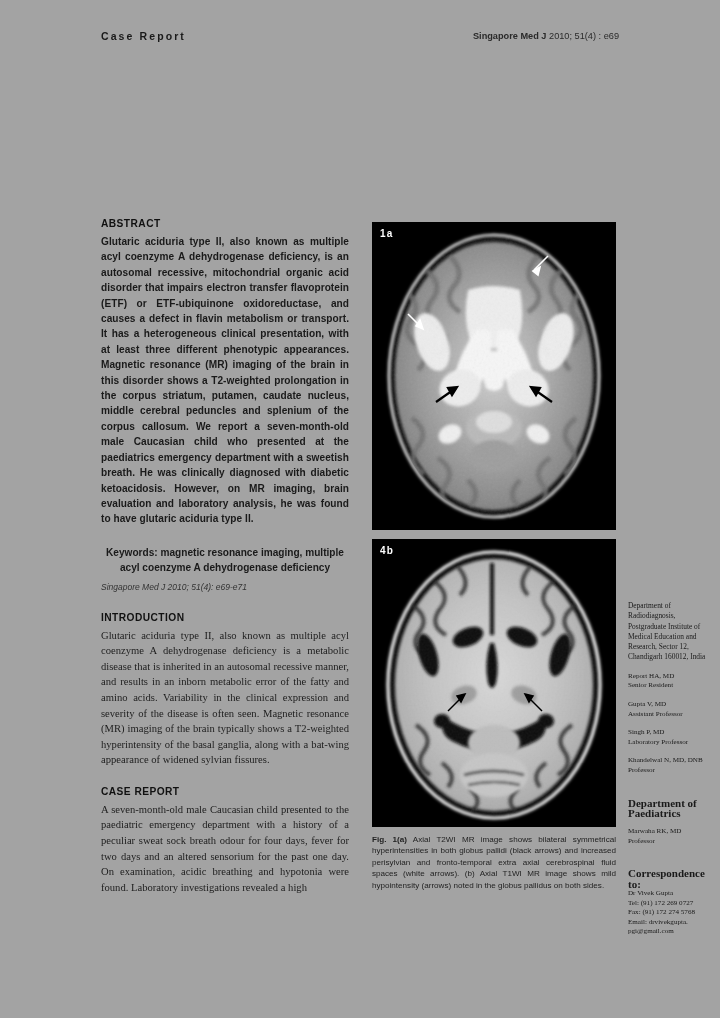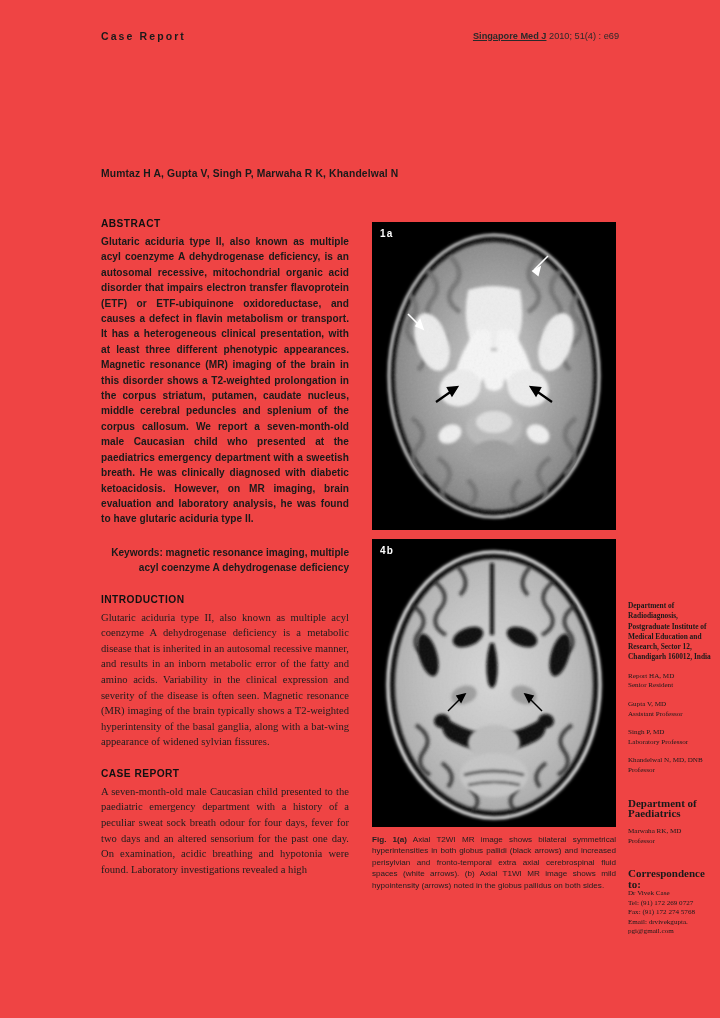--- a/index.html
+++ b/index.html
@@ -13,21 +13,21 @@
     height: 1018px;
     position: relative;
     overflow: hidden;
     font-family: "Liberation Sans", sans-serif;
     color: #1a1a1a;
   }
 
   .page {
     position: absolute;
     inset: 0;
-    background: #ef4444;
+    background: #a3a3a3;
   }
 
   
   .running-head {
     position: absolute;
     left: 101px;
     top: 30px;
     width: 518px;
     height: 16px;
   }
@@ -41,21 +41,21 @@
     color: #1a1a1a;
   }
   .rh-right {
     position: absolute;
     right: 0;
     top: 1px;
     font-size: 9.2px;
     color: #2a2a2a;
     white-space: nowrap;
   }
-  .rh-right b { font-weight: bold; text-decoration: underline; }
+  .rh-right b { font-weight: bold; }
 
   
   .title {
     position: absolute;
     left: 100px;
     top: 100px;
     width: 520px;
     font-size: 25.5px;
     line-height: 31px;
     font-weight: bold;
@@ -93,21 +93,21 @@
     font-weight: bold;
     text-align: justify;
     color: #1a1a1a;
     margin: 0;
     letter-spacing: 0.05px;
   }
   .keywords {
     font-size: 10.1px;
     line-height: 15.4px;
     font-weight: bold;
-    text-align: right;
+    text-align: center;
     color: #1a1a1a;
     margin: 18px 0 0 0;
   }
   .cite-line {
     font-size: 8.5px;
     line-height: 13px;
     font-style: italic;
     color: #333;
     margin: 5px 0 0 0;
   }
@@ -167,21 +167,21 @@
     position: absolute;
     left: 628px;
     top: 601px;
     width: 84px;
     font-family: "Liberation Serif", serif;
     color: #1a1a1a;
   }
   .affil-head {
     font-size: 7.4px;
     line-height: 10.3px;
-    font-weight: bold;
+    font-weight: normal;
   }
   .affil-group { margin-top: 9px; }
   .affil-name {
     font-size: 7.1px;
     line-height: 9.6px;
   }
   .affil-role {
     font-size: 7.1px;
     line-height: 9.6px;
   }
@@ -211,27 +211,27 @@
 
 <div class="page">
 
   <div class="running-head">
     <div class="rh-left">Case Report</div>
     <div class="rh-right">
       <b>Singapore Med J</b><span> 2010; 51(4) : e69</span>
     </div>
   </div>
 
-  <div class="authors">Mumtaz H A, Gupta V, Singh P, Marwaha R K, Khandelwal N</div>
 
   <div class="col-left">
     <div class="sec-head">ABSTRACT</div>
     <p class="abstract-body">Glutaric aciduria type II, also known as multiple acyl coenzyme A dehydrogenase deficiency, is an autosomal recessive, mitochondrial organic acid disorder that impairs electron transfer flavoprotein (ETF) or ETF-ubiquinone oxidoreductase, and causes a defect in flavin metabolism or transport. It has a heterogeneous clinical presentation, with at least three different phenotypic appearances. Magnetic resonance (MR) imaging of the brain in this disorder shows a T2-weighted prolongation in the corpus striatum, putamen, caudate nucleus, middle cerebral peduncles and splenium of the corpus callosum. We report a seven-month-old male Caucasian child who presented at the paediatrics emergency department with a sweetish breath. He was clinically diagnosed with diabetic ketoacidosis. However, on MR imaging, brain evaluation and laboratory analysis, he was found to have glutaric aciduria type II.</p>
 
     <p class="keywords">Keywords: magnetic resonance imaging, multiple acyl coenzyme A dehydrogenase deficiency</p>
+    <p class="cite-line">Singapore Med J 2010; 51(4): e69-e71</p>
 
     <div class="sec-head sec-gap">INTRODUCTION</div>
     <p class="body-serif">Glutaric aciduria type II, also known as multiple acyl coenzyme A dehydrogenase deficiency is a metabolic disease that is inherited in an autosomal recessive manner, and results in an inborn metabolic error of the fatty and amino acids. Variability in the clinical expression and severity of the disease is often seen. Magnetic resonance (MR) imaging of the brain typically shows a T2-weighted hyperintensity of the basal ganglia, along with a bat-wing appearance of widened sylvian fissures.</p>
 
     <div class="sec-head sec-gap">CASE REPORT</div>
     <p class="body-serif">A seven-month-old male Caucasian child presented to the paediatric emergency department with a history of a peculiar sweat sock breath odour for four days, fever for two days and an altered sensorium for the past one day. On examination, acidic breathing and hypotonia were found. Laboratory investigations revealed a high</p>
   </div>
 
   <div class="figures">
 
@@ -455,21 +455,21 @@
       <div class="affil-role">Professor</div>
     </div>
 
     <div class="corr-head">Department of Paediatrics</div>
     <div class="affil-group">
       <div class="affil-name">Marwaha RK, MD</div>
       <div class="affil-role">Professor</div>
     </div>
 
     <div class="corr-head">Correspondence to:</div>
-    <div class="corr-line">Dr Vivek Case</div>
+    <div class="corr-line">Dr Vivek Gupta</div>
     <div class="corr-line">Tel: (91) 172 269 0727</div>
     <div class="corr-line">Fax: (91) 172 274 5768</div>
     <div class="corr-line">Email: drvivekgupta.</div>
     <div class="corr-line">pgi@gmail.com</div>
   </div>
 
 
 </div>
 
 </body></html>

